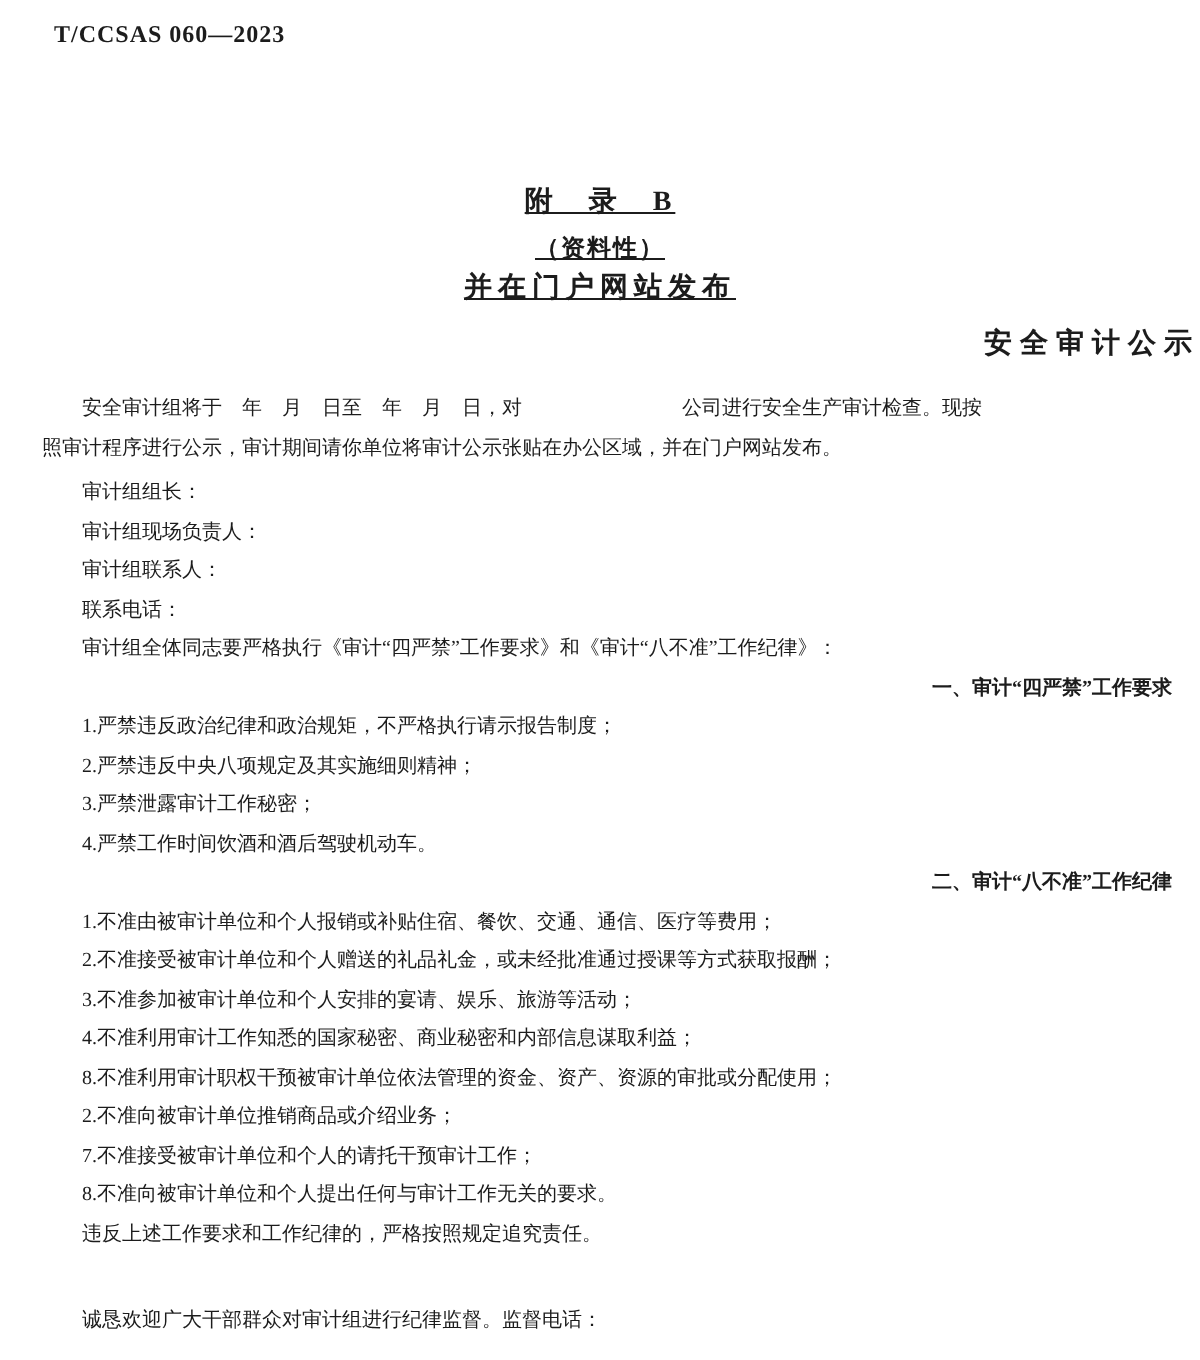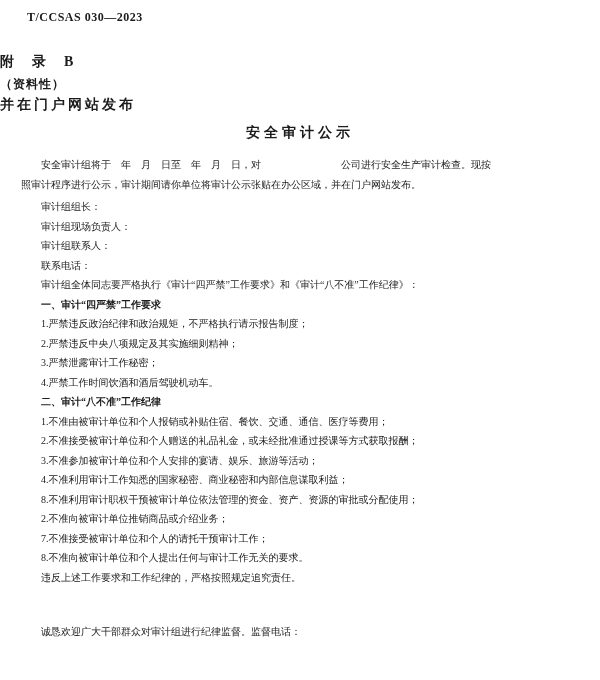--- a/index.html
+++ b/index.html
@@ -18,22 +18,23 @@
   }
   .std-number {
     position: absolute;
     top: 10px;
     left: 27px;
     font-size: 12px;
     font-weight: bold;
     letter-spacing: 0.5px;
   }
   .titles {
-    padding-top: 54px;
-    text-align: left;
+    padding-top: 94px;
+    text-align: center;
+    text-decoration: underline;
   }
   .appendix-title {
     font-size: 14px;
     font-weight: bold;
     letter-spacing: 2px;
     line-height: 16px;
   }
   .appendix-subtitle {
     font-size: 12px;
     font-weight: bold;
@@ -47,52 +48,53 @@
     letter-spacing: 3px;
     line-height: 16px;
     margin-top: 5px;
   }
   .doc-title {
     font-size: 14px;
     font-weight: bold;
     letter-spacing: 4px;
     line-height: 16px;
     margin-top: 12px;
-    text-align: center;
+    text-align: right;
   }
   .body-text {
     margin: 14px 14px 0 21px;
     font-size: 10px;
     line-height: 19.5px;
     text-align: left;
   }
   .line {
     text-indent: 2em;
   }
   .hang {
     text-indent: 0;
   }
   .info-block {
     margin-top: 3px;
   }
   .sec-heading {
     font-weight: bold;
     text-indent: 2em;
+    text-align: right;
   }
   .supervision-line {
-    margin-top: 35px;
+    margin-top: 24px;
     text-indent: 2em;
   }
 </style>
 </head>
 <body>
 
 <div class="page">
 
-  <div class="std-number">T/CCSAS 030—2023</div>
+  <div class="std-number">T/CCSAS 060—2023</div>
 
   <div class="titles">
     <div class="appendix-title">附　录　B</div>
     <div class="appendix-subtitle">（资料性）</div>
     <div class="appendix-name">并在门户网站发布</div>
   </div>
 
   <div class="doc-title">安全审计公示</div>
 
   <div class="body-text">

